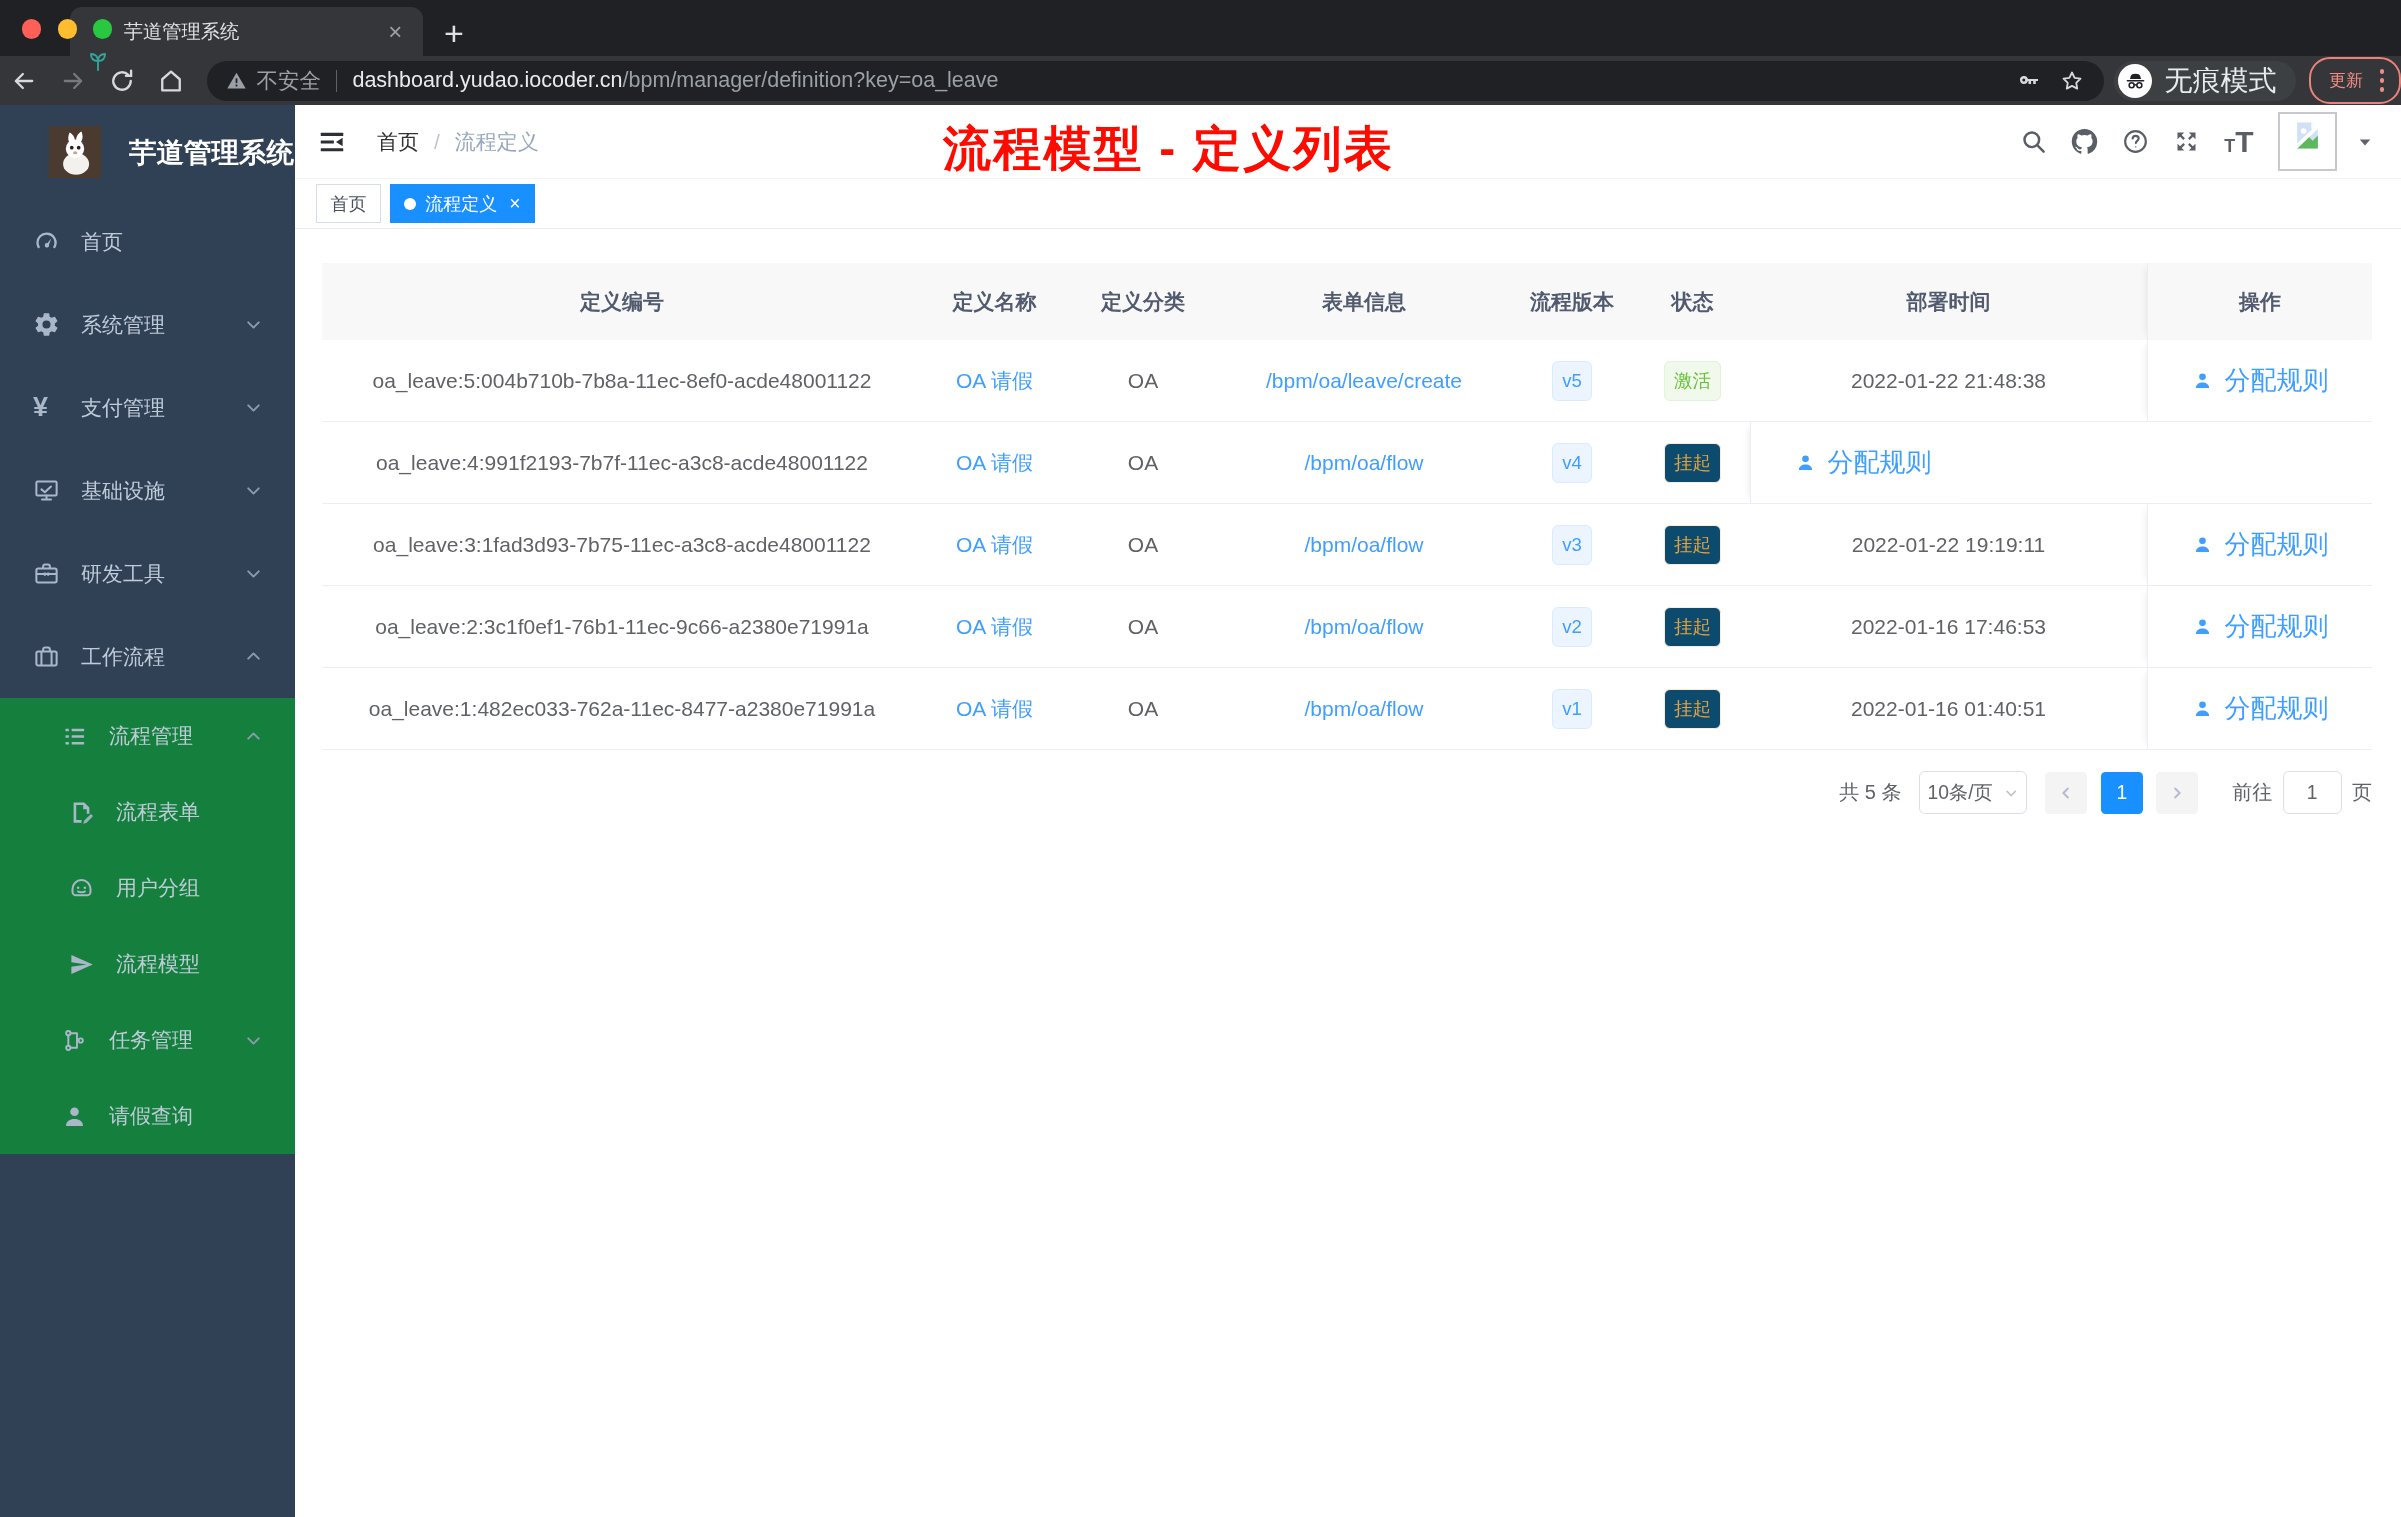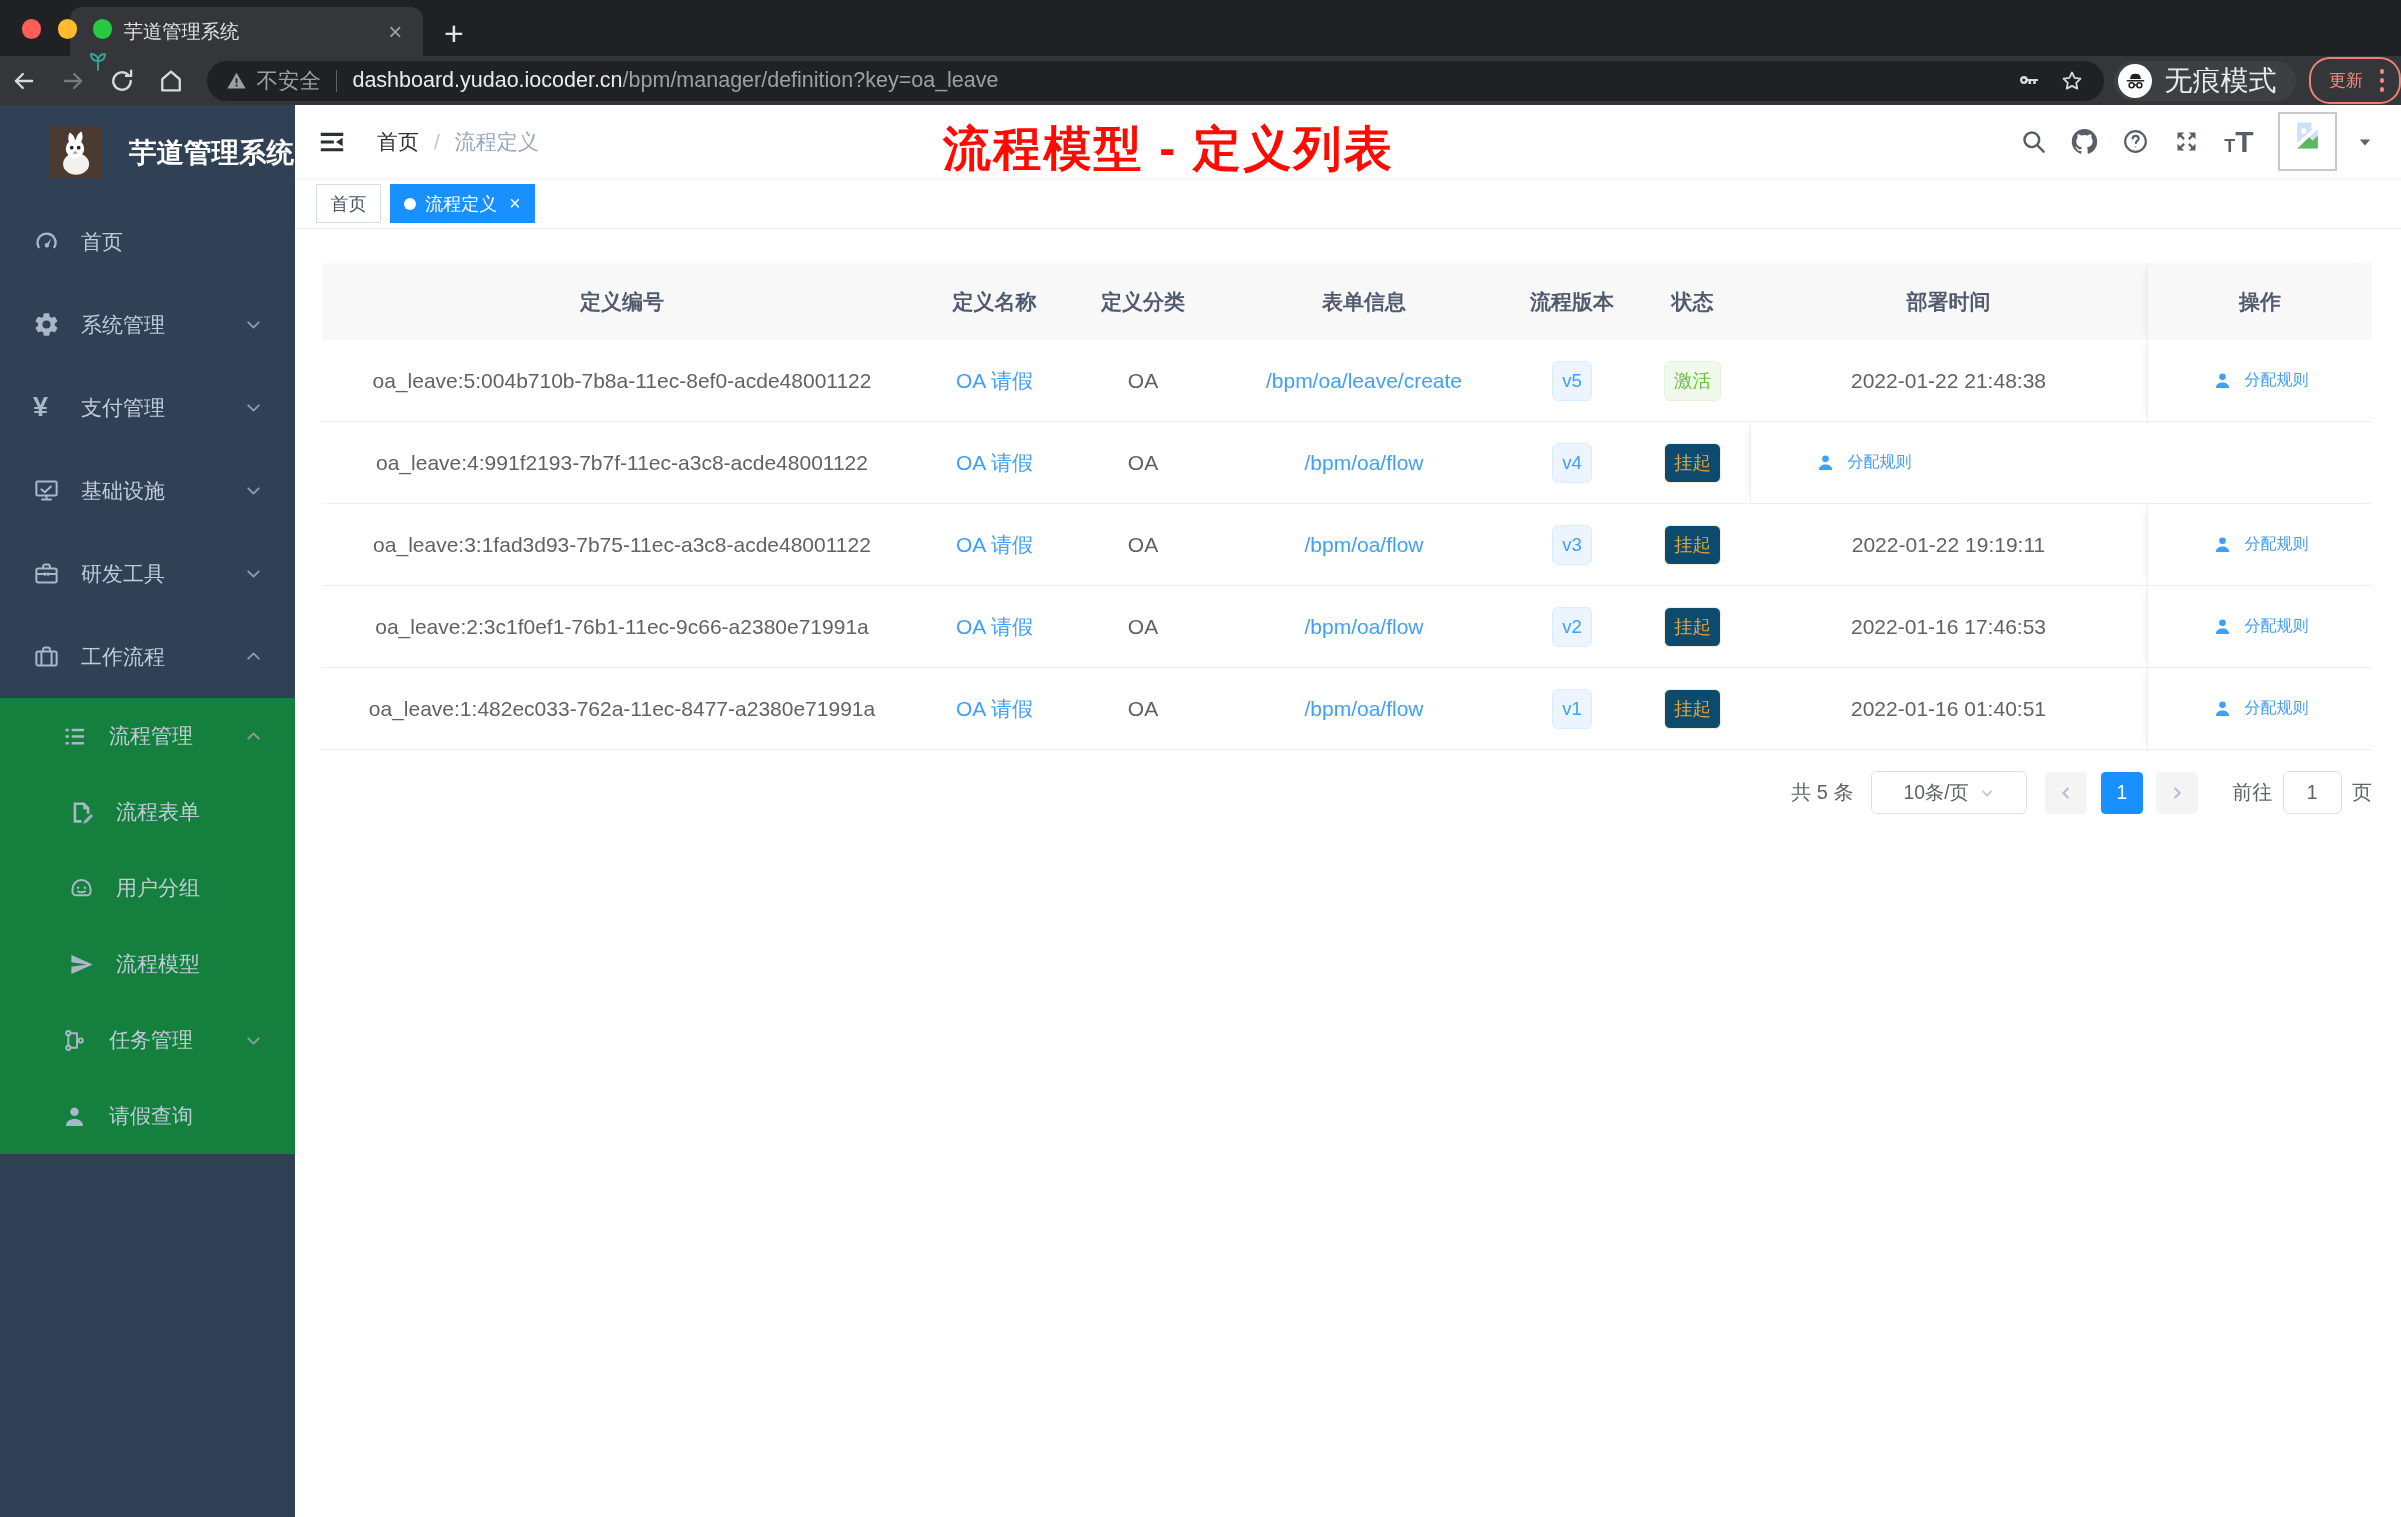--- a/index.html
+++ b/index.html
@@ -92,30 +92,30 @@
   .c0{width:600px;} .c1{width:145px;} .c2{width:152px;} .c3{width:290px;}
   .c4{width:126px;} .c5{width:115px;} .c6{width:397px;} .c7{width:225px;}
   .cell.c7 { border-left:1.5px solid #ebeef5; box-shadow:-6px 0 7.4px -6px rgba(0,0,0,.10); }
   .thead .cell.c7 { background:#f8f8f9; }
   .tlink { color:#409eff; text-decoration:none; cursor:pointer; white-space:nowrap; }
   .badge { display:inline-flex; align-items:center; justify-content:center; height:40px; padding:0 9px;
     border-radius:6px; font-size:18.6px; border:1.5px solid; white-space:nowrap; }
   .badge.version { background:#ecf5ff; border-color:#d9ecff; color:#409eff; }
   .badge.active { background:#f0f9eb; border-color:#e1f3d8; color:#67c23a; }
   .badge.suspended { background:#0c4a6e; border-color:#faecd8; color:#e6a23c; }
-  .action-link { display:inline-flex; align-items:center; gap:12px; color:#409eff; font-size:16px;
+  .action-link { display:inline-flex; align-items:center; gap:12px; color:#409eff; font-size:26px;
     text-decoration:none; cursor:pointer; white-space:nowrap; }
   .al-icon { width:21px; height:21px; display:inline-flex; }
   .al-icon svg { width:100%; height:100%; }
 
   
   .pager { width:2050px; display:flex; align-items:center; justify-content:flex-end; margin-top:21px;
     font-size:20px; color:#606266; }
   .pg-total { margin-right:18px; }
-  .pg-select { width:156px; height:43px; border:1.5px solid #dcdfe6; border-radius:6px; display:flex;
+  .pg-select { width:108px; height:43px; border:1.5px solid #dcdfe6; border-radius:6px; display:flex;
     align-items:center; justify-content:center; gap:10.4px; color:#606266; font-size:19.3px; cursor:pointer; }
   .pg-select .sel-caret { width:16.3px; height:16.3px; color:#c0c4cc; }
   .pg-btn { width:42px; height:42px; background:#f4f4f5; border-radius:4.5px; display:flex; align-items:center;
     justify-content:center; margin-left:18px; cursor:pointer; color:#b4bccc; }
   .pg-btn svg { width:18px; height:18px; }
   .pg-num { width:42px; height:42px; background:#1890ff; color:#fff; border-radius:4.5px; display:flex;
     align-items:center; justify-content:center; font-size:19.3px; margin-left:13.4px; cursor:pointer; }
   .pg-btn.next { margin-left:13.4px; }
   .pg-goto { margin-left:34px; }
   .pg-input { width:59px; height:43px; border:1.5px solid #dcdfe6; border-radius:6px; display:flex;

